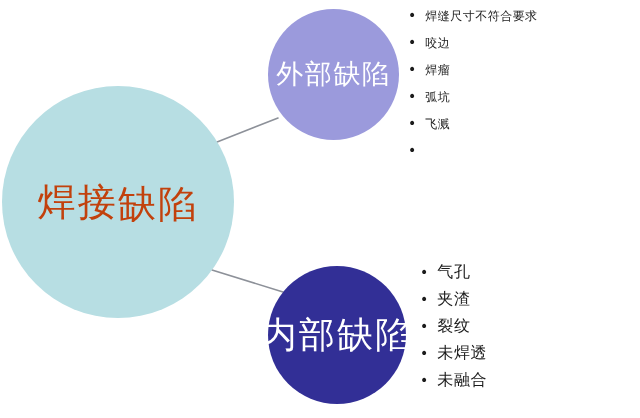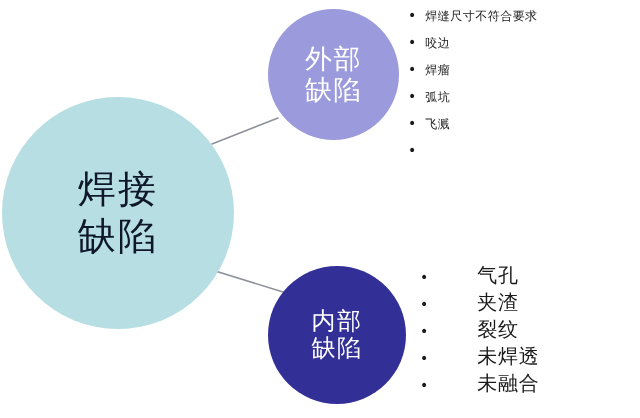--- a/index.html
+++ b/index.html
@@ -26,35 +26,35 @@
     top: 0;
     width: 640px;
     height: 418px;
   }
 
   
   .node {
     position: absolute;
     border-radius: 50%;
     display: flex;
-    flex-direction: column;
+    flex-direction: row;
     align-items: center;
     justify-content: center;
     text-align: center;
     line-height: 1.12;
     letter-spacing: 0.06em;
   }
 
   .node-root {
     left: 2px;
-    top: 97px;
+    top: 86px;
     width: 232px;
     height: 232px;
     background: #b7dee3;
-    color: #0f172a;
+    color: #c2410c;
     font-size: 38px;
     z-index: 3;
   }
   .node-root .line2 { margin-top: 4px; }
 
   .node-external {
     left: 268px;
     top: 9px;
     width: 131px;
     height: 131px;
@@ -64,21 +64,21 @@
     z-index: 3;
   }
 
   .node-internal {
     left: 268px;
     top: 266px;
     width: 138px;
     height: 138px;
     background: #322f96;
     color: #ffffff;
-    font-size: 24px;
+    font-size: 36px;
     z-index: 3;
   }
 
   .node-line { display: block; white-space: nowrap; }
 
   
   .bullets {
     position: absolute;
     margin: 0;
     padding: 0;
@@ -107,21 +107,21 @@
     left: 408px;
     top: 8px;
   }
   #bullets-external li { height: 27px; }
 
   #bullets-internal {
     left: 420px;
     top: 262px;
   }
   #bullets-internal li { height: 27px; }
-  #bullets-internal .txt { font-size: 20px; margin-left: 40px; }
+  #bullets-internal .txt { font-size: 16px; }
 </style>
 </head>
 <body>
 
 <div id="canvas">
 
   <svg id="connectors" viewBox="0 0 640 418" xmlns="http://www.w3.org/2000/svg">
     <line x1="212" y1="144" x2="278" y2="118" stroke="#8d9199" stroke-width="1.6" stroke-linecap="round"></line>
     <line x1="212" y1="270" x2="283" y2="292" stroke="#8d9199" stroke-width="1.6" stroke-linecap="round"></line>
   </svg>

